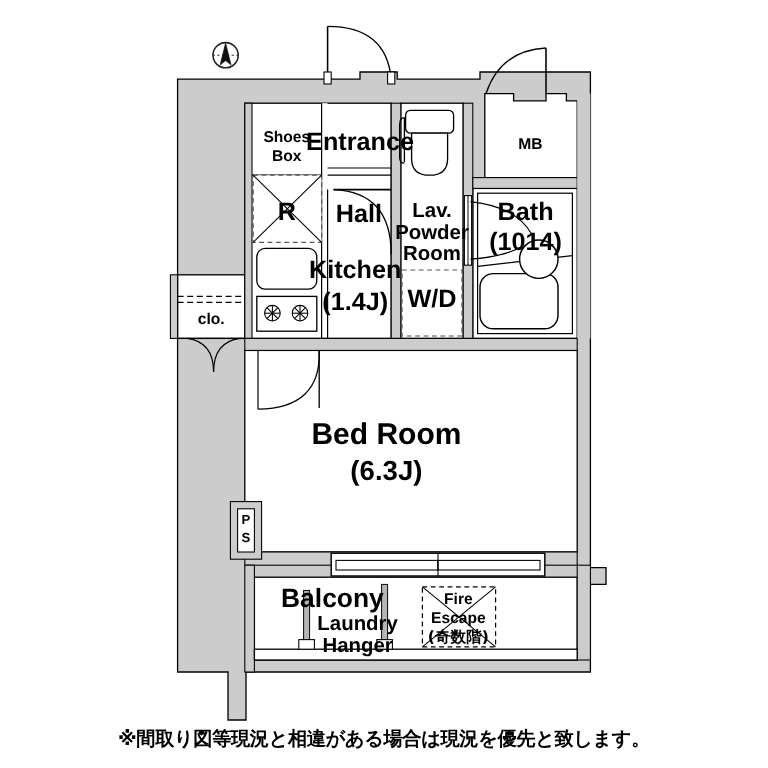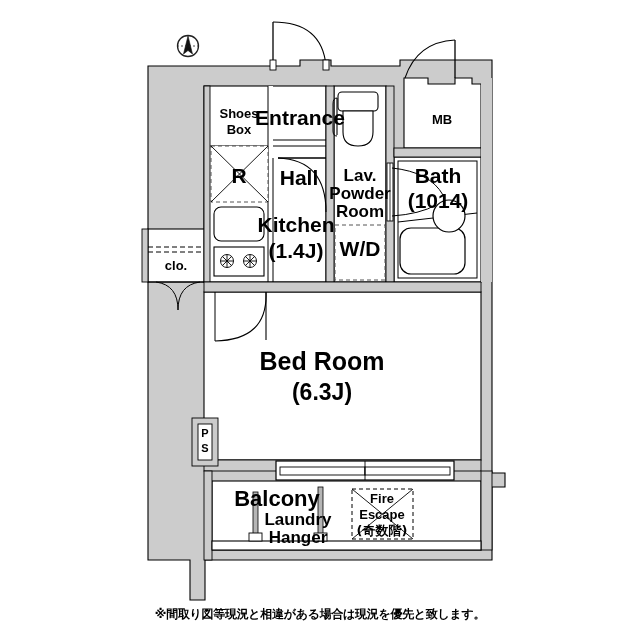--- a/index.html
+++ b/index.html
@@ -24,21 +24,21 @@
     position: absolute;
     left: 0;
     top: 0;
   }
   .disclaimer {
     position: absolute;
     left: 0;
     top: 606px;
     width: 640px;
     text-align: center;
-    font-size: 12px;
+    font-size: 16px;
     font-weight: bold;
     color: #000000;
     font-family: "DejaVu Sans", sans-serif;
     letter-spacing: -0.3px;
   }
   
   text {
     font-family: "Liberation Sans", sans-serif;
     fill: #000000;
   }

